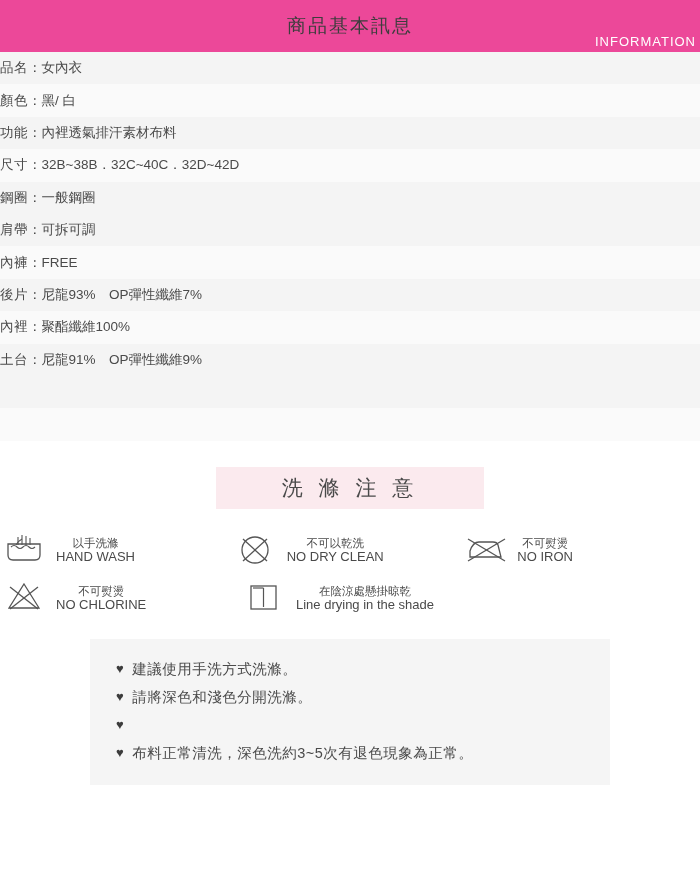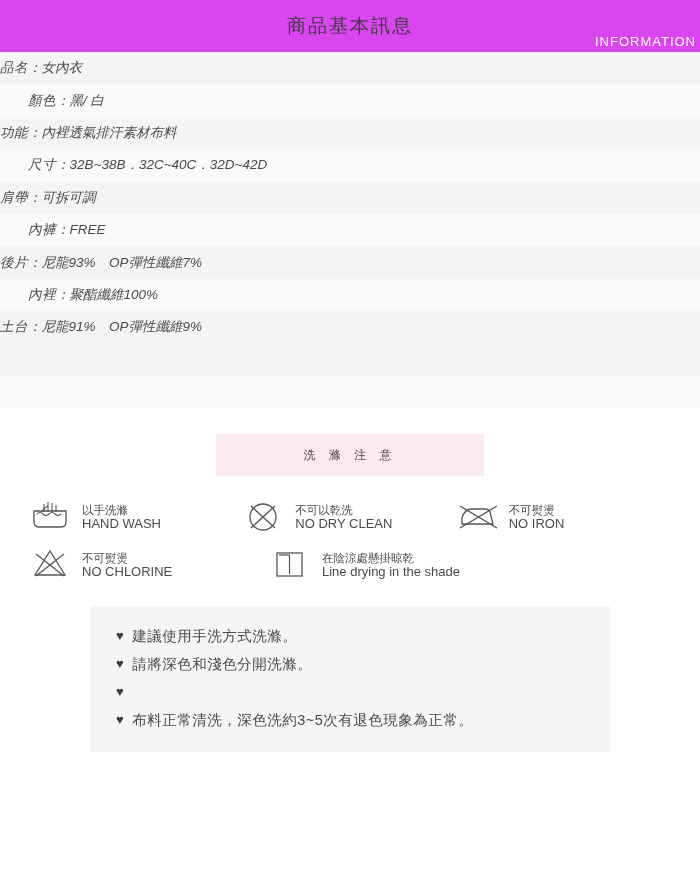--- a/index.html
+++ b/index.html
@@ -14,21 +14,21 @@
     font-family: "Liberation Sans", sans-serif;
     color: #444444;
     position: relative;
     overflow: hidden;
   }
 
   
   .header {
     position: relative;
     height: 52px;
-    background: #d946ef;
+    background: #ec4899;
     width: 700px;
   }
   .header-title {
     position: absolute;
     left: 0;
     right: 0;
     top: 13px;
     text-align: center;
     font-size: 19px;
     letter-spacing: 2px;
@@ -50,49 +50,49 @@
     padding: 0;
     margin-top: 0;
   }
   .info-table {
     width: 700px;
     border-collapse: collapse;
     font-size: 13.5px;
   }
   .info-table tr { height: 32.4px; }
   .info-table tr.odd  td { background: #f4f4f4; }
-  .info-table tr.even td { background: #fafafa; padding-left: 28px; }
+  .info-table tr.even td { background: #fafafa; }
   .info-table td {
     padding: 0;
     vertical-align: middle;
     line-height: 32px;
     color: #4a4a4a;
-    font-style: italic;
   }
   .cell-pad { padding-left: 148px; }
   .label-colon { letter-spacing: 0.5px; }
 
   
   .wash-title-box {
     width: 268px;
     height: 42px;
     margin: 26px auto 0 auto;
     background: #fbeaee;
     text-align: center;
     line-height: 42px;
-    font-size: 12px;
+    font-size: 21px;
     letter-spacing: 5px;
     color: #4a4a4a;
   }
 
   
   .wash-icons {
     width: 700px;
     margin-top: 22px;
-    padding: 0 30px;
+    padding: 0 4px;
+    text-align: center;
   }
   .wash-row {
     display: flex;
     margin-bottom: 10px;
   }
   .wash-item {
     display: flex;
     align-items: center;
     width: 240px;
   }
@@ -148,20 +148,23 @@
         <tr class="even">
           <td class="cell-pad"><span class="label-colon">顏色</span><span>：</span><span>黑/ 白</span></td>
         </tr>
         <tr class="odd">
           <td class="cell-pad"><span class="label-colon">功能</span><span>：</span><span>內裡透氣排汗素材布料</span></td>
         </tr>
         <tr class="even">
           <td class="cell-pad"><span class="label-colon">尺寸</span><span>：</span><span>32B~38B．32C~40C．32D~42D</span></td>
         </tr>
         <tr class="odd">
+          <td class="cell-pad"><span class="label-colon">鋼圈</span><span>：</span><span>一般鋼圈</span></td>
+        </tr>
+        <tr class="odd">
           <td class="cell-pad"><span class="label-colon">肩帶</span><span>：</span><span>可拆可調</span></td>
         </tr>
         <tr class="even">
           <td class="cell-pad"><span class="label-colon">內褲</span><span>：</span><span>FREE</span></td>
         </tr>
         <tr class="odd">
           <td class="cell-pad"><span class="label-colon">後片</span><span>：</span><span>尼龍93%　OP彈性纖維7%</span></td>
         </tr>
         <tr class="even">
           <td class="cell-pad"><span class="label-colon">內裡</span><span>：</span><span>聚酯纖維100%</span></td>

